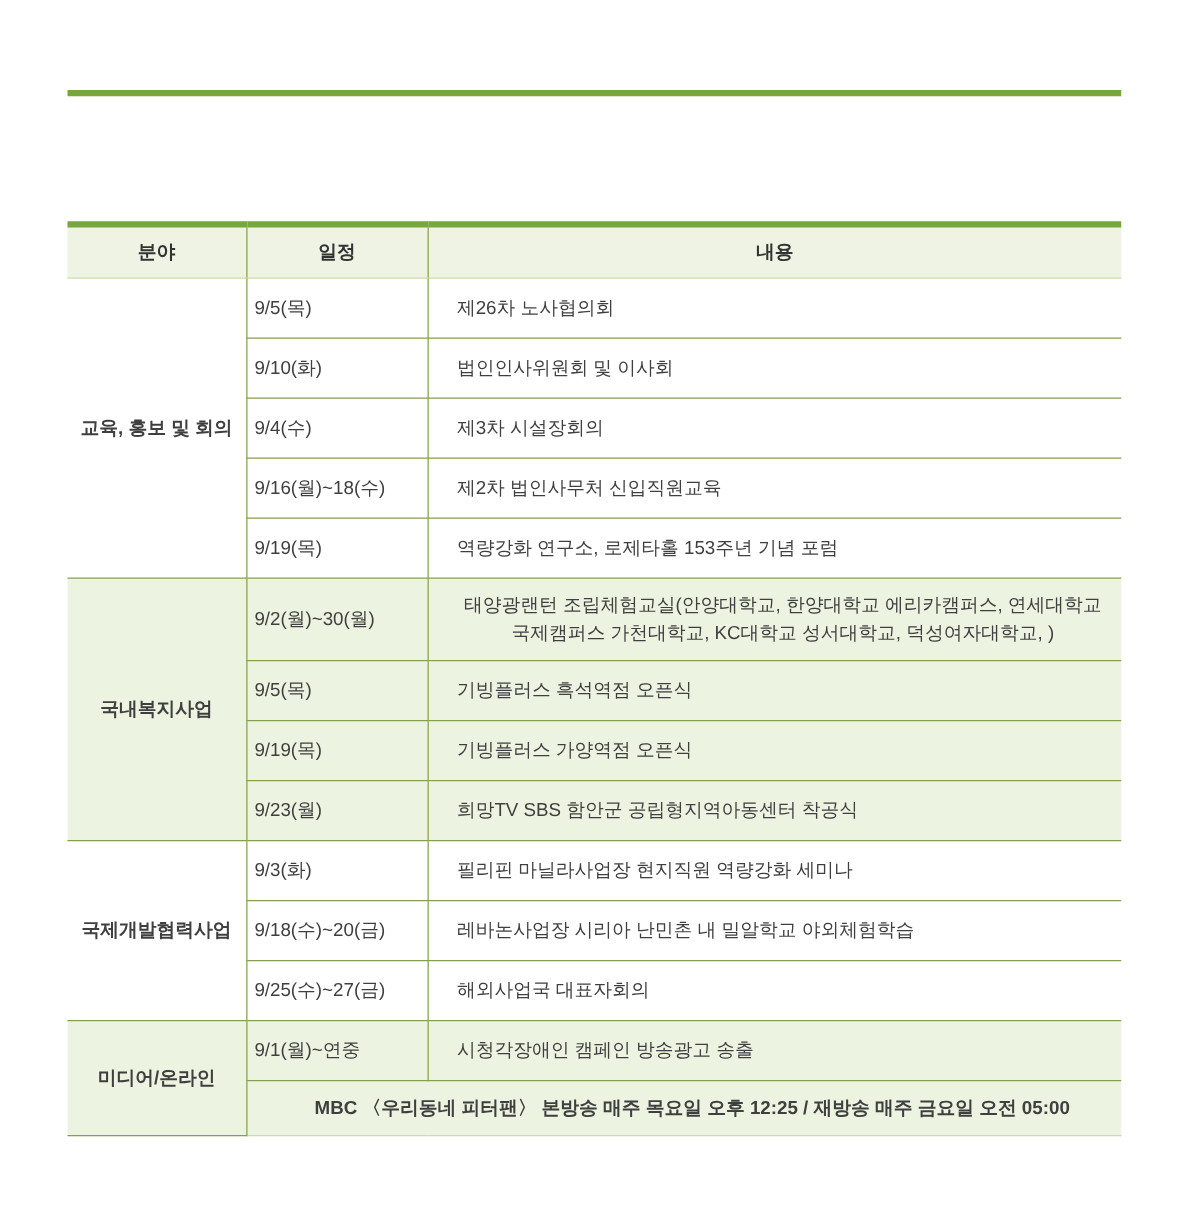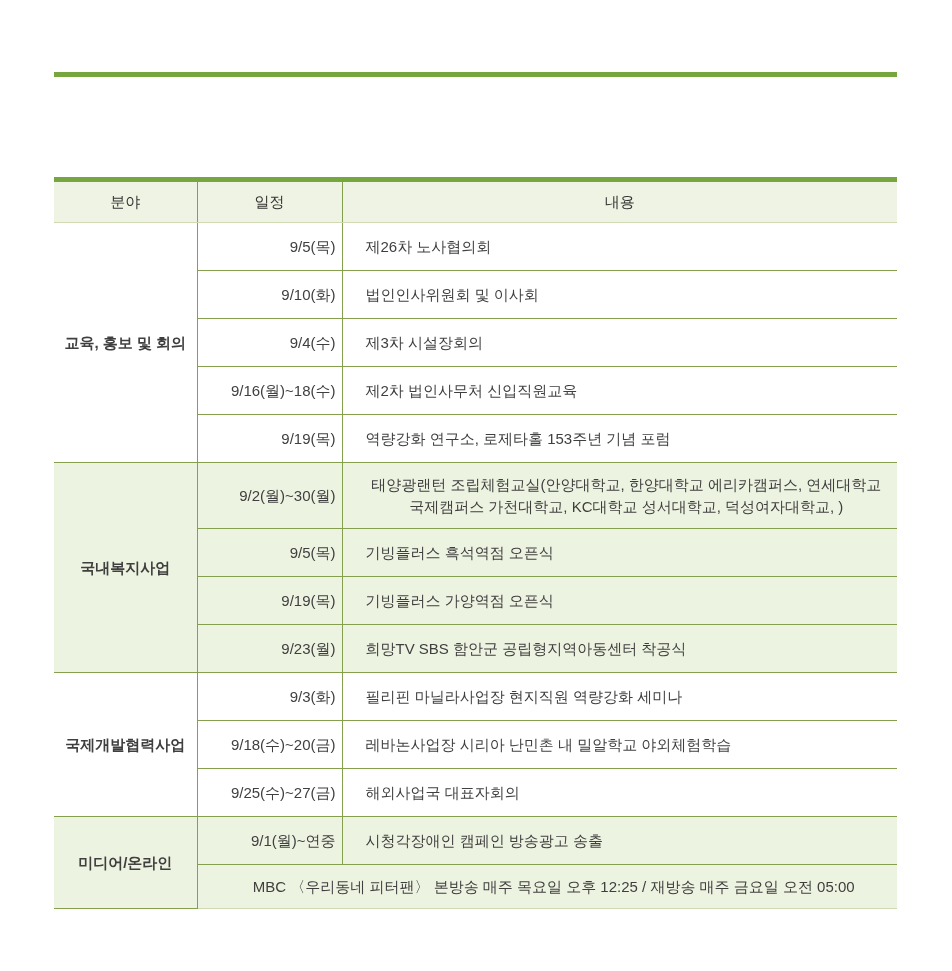--- a/index.html
+++ b/index.html
@@ -53,41 +53,41 @@
     border: 1px solid #84a04e;
     border-left: none;
     border-right: 1px solid #84a04e;
     padding: 0 6px;
     vertical-align: middle;
     line-height: 1.45;
   }
   
   table.schedule tr > *:first-child { border-left: none; }
   table.schedule tr > *:last-child  { border-right: none; }
-  table.schedule tr:last-child > *  { border-bottom: 1px solid #cfdab2; }
+  table.schedule tr:last-child > *  { border-bottom: 1px solid #cfdab2; font-weight: bold; }
 
   table.schedule thead th {
     border-top: 5px solid #76a63e;
     background: #eef3e3;
     height: 40px;
     font-weight: normal;
     color: #333333;
     text-align: center;
   }
   table.schedule td { height: 47px; background: #ffffff; }
   table.schedule tr.tall td { height: 65px; }
   table.schedule tr.short td { height: 43px; margin-top: 27px; }
 
   table.schedule td.cat {
     text-align: center;
     color: #3f3f3f;
     font-weight: bold;
   }
   table.schedule td.date {
-    text-align: right;
+    text-align: left;
     white-space: nowrap;
   }
   table.schedule td.content {
     text-align: left;
     padding-left: 23px;
     padding-right: 10px;
   }
   table.schedule td.center { text-align: center; }
 
   table.schedule td.tint { background: #edf3e1; }

